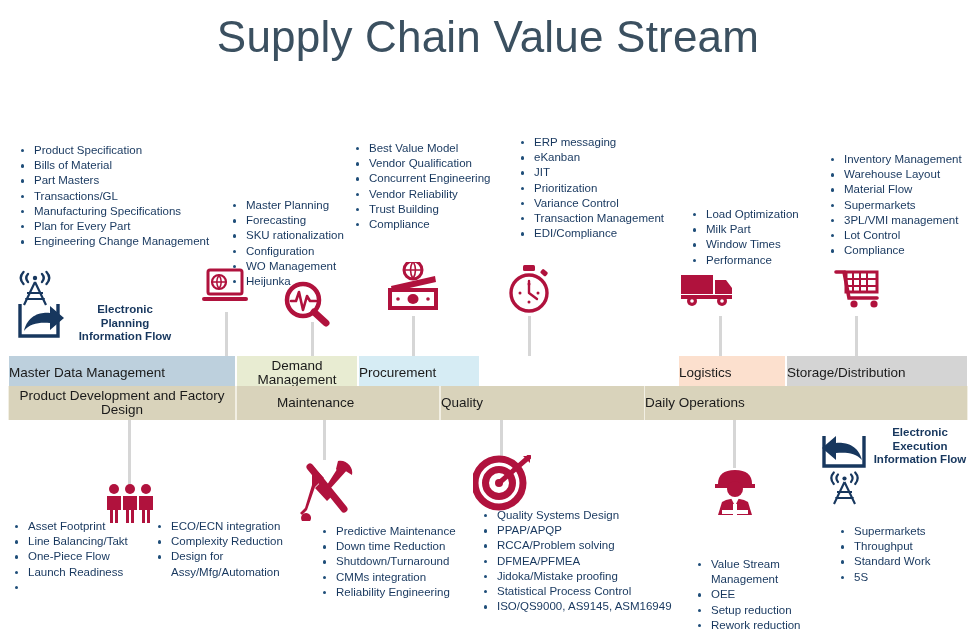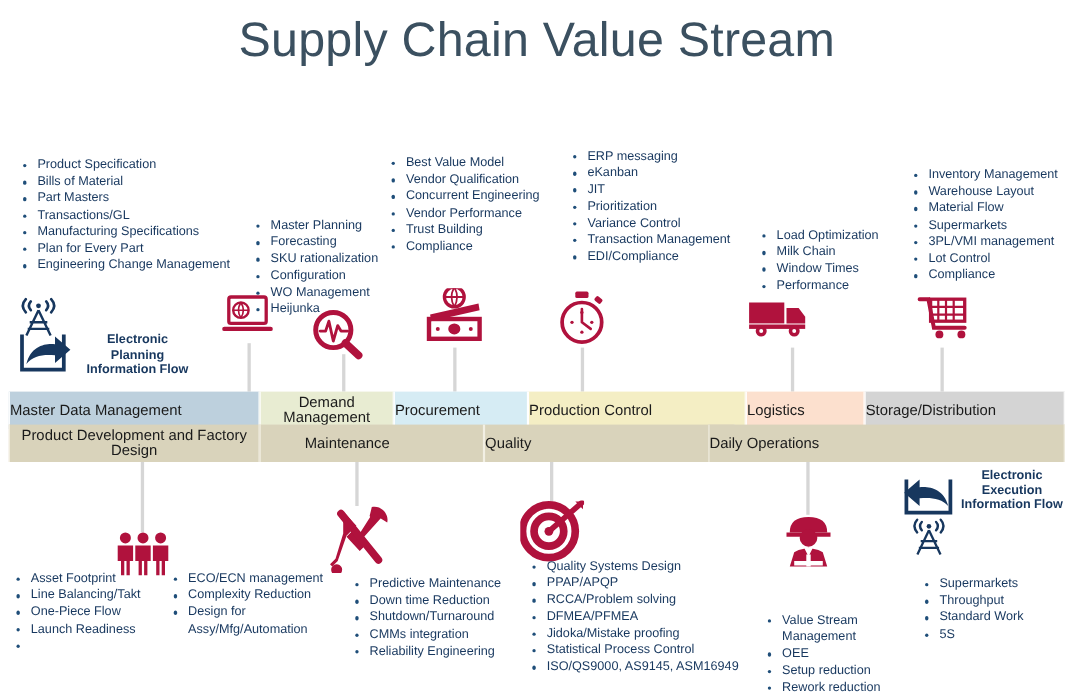--- a/index.html
+++ b/index.html
@@ -71,42 +71,42 @@
       <li>WO Management</li>
       <li>Heijunka</li>
     </ul>
   </div>
 
   <div class="blist" style="left:353px;top:141px;">
     <ul>
       <li>Best Value Model</li>
       <li>Vendor Qualification</li>
       <li>Concurrent Engineering</li>
-      <li>Vendor Performance</li>
+      <li>Vendor Reliability</li>
       <li>Trust Building</li>
       <li>Compliance</li>
     </ul>
   </div>
 
   <div class="blist" style="left:518px;top:135px;">
     <ul>
       <li>ERP messaging</li>
       <li>eKanban</li>
       <li>JIT</li>
       <li>Prioritization</li>
       <li>Variance Control</li>
       <li>Transaction Management</li>
       <li>EDI/Compliance</li>
     </ul>
   </div>
 
   <div class="blist" style="left:690px;top:207px;">
     <ul>
       <li>Load Optimization</li>
-      <li>Milk Chain</li>
+      <li>Milk Part</li>
       <li>Window Times</li>
       <li>Performance</li>
     </ul>
   </div>
 
   <div class="blist" style="left:828px;top:152px;">
     <ul>
       <li>Inventory Management</li>
       <li>Warehouse Layout</li>
       <li>Material Flow</li>
@@ -213,23 +213,20 @@
   <div class="band band1" style="top:356px;">
     <div class="cell" style="left:0px;width:228px;background:#bdd0dd;">
       <span>Master Data Management</span>
     </div>
     <div class="cell" style="left:228px;width:122px;background:#e8ecd2;">
       <span>Demand Management</span>
     </div>
     <div class="cell" style="left:350px;width:122px;background:#d6ecf4;">
       <span>Procurement</span>
     </div>
-    <div class="cell" style="left:472px;width:198px;background:#f4eec4;">
-      <span>Production Control</span>
-    </div>
     <div class="cell" style="left:778px;width:182px;background:#d4d4d4;">
       <span>Storage/Distribution</span>
     </div>
     <div class="cell" style="left:670px;width:108px;background:#fce0ce;">
       <span>Logistics</span>
     </div>
   </div>
 
   <div class="band band2" style="top:386px;">
     <div class="cell" style="left:0px;width:228px;background:#d9d3bb;">
@@ -332,21 +329,21 @@
       <li>Asset Footprint</li>
       <li>Line Balancing/Takt</li>
       <li>One-Piece Flow</li>
       <li>Launch Readiness</li>
       <li class="empty"></li>
     </ul>
   </div>
 
   <div class="blist" style="left:155px;top:519px;">
     <ul>
-      <li>ECO/ECN management</li>
+      <li>ECO/ECN integration</li>
       <li>Complexity Reduction</li>
       <li>Design for</li>
       <li class="nodot">Assy/Mfg/Automation</li>
     </ul>
   </div>
 
   <div class="blist" style="left:320px;top:524px;">
     <ul>
       <li>Predictive Maintenance</li>
       <li>Down time Reduction</li>

